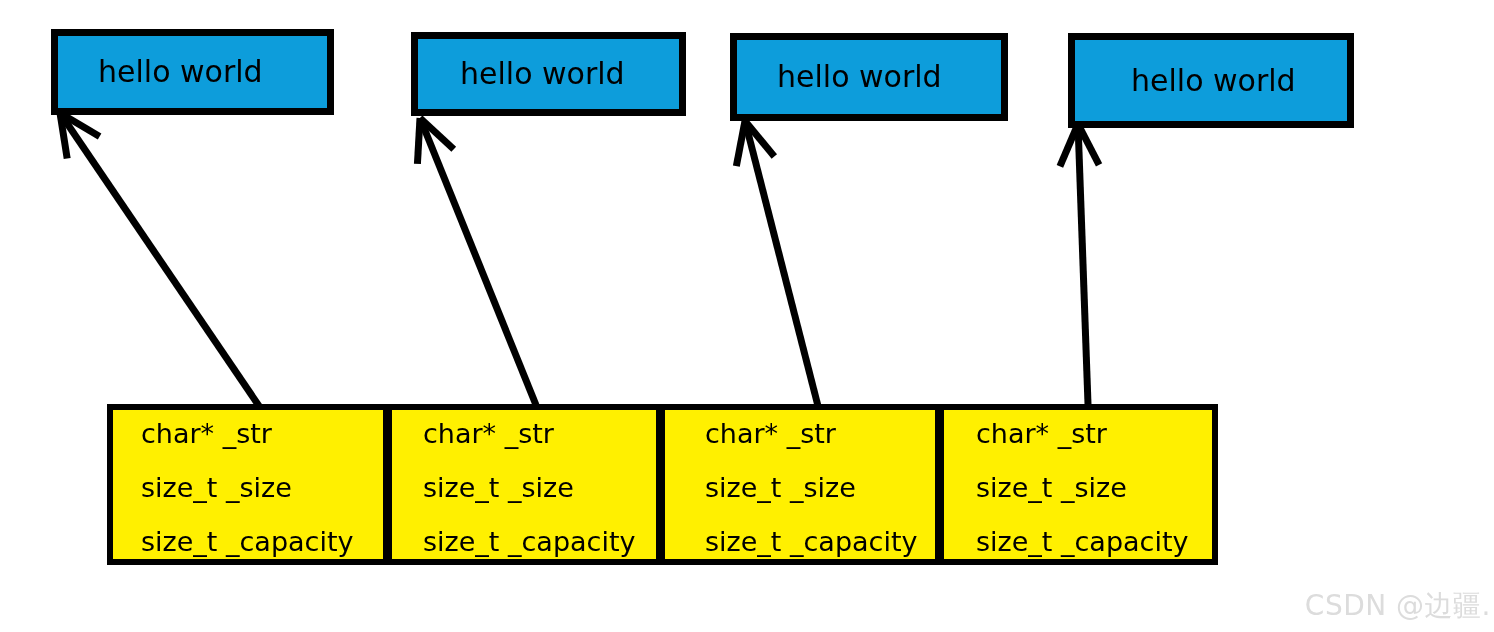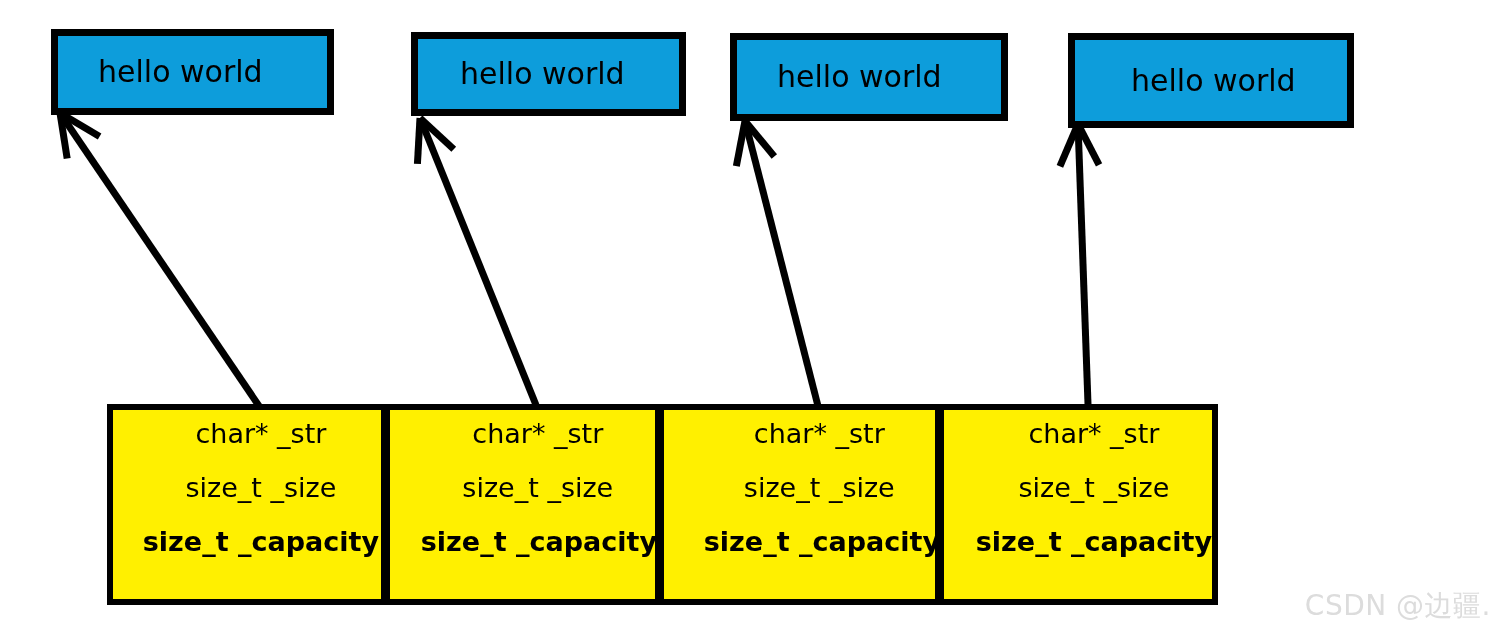--- a/index.html
+++ b/index.html
@@ -47,23 +47,22 @@
 
   #blue-3 { left: 1068px; top: 33px;  width: 286px; height: 95px; }
   #blue-3 .bb-label { padding-left: 56px; }
 
   
   #yellow-band {
     position: absolute;
     left: 107px;
     top: 404px;
     width: 1111px;
-    height: 201px;
+    height: 161px;
     display: flex;
-    text-align: center;
   }
   .yellow-cell {
     position: relative;
     background: #fff000;
     border: 6px solid #000000;
     box-sizing: border-box;
     padding: 10px 0 0 28px;
     color: #000000;
     font-size: 27px;
     line-height: 1;
@@ -74,21 +73,21 @@
   }
   .yc-0 { width: 283px; }
   .yc-1 { width: 277px; padding-left: 31px; }
   .yc-2 { width: 283px; padding-left: 40px; }
   .yc-3 { width: 281px; padding-left: 32px; }
 
   .field {
     display: block;
     margin-bottom: 27px;
   }
-  .field:last-child { margin-bottom: 0; font-weight: bold; }
+  .field:last-child { margin-bottom: 0; }
 
   
   #arrow-layer {
     position: absolute;
     left: 0;
     top: 0;
     width: 1494px;
     height: 632px;
     pointer-events: none;
   }

